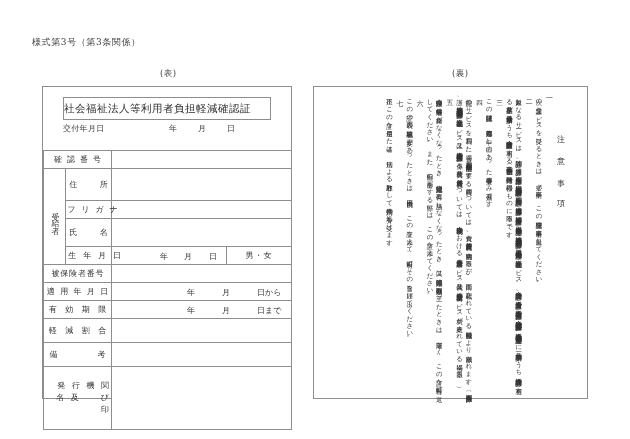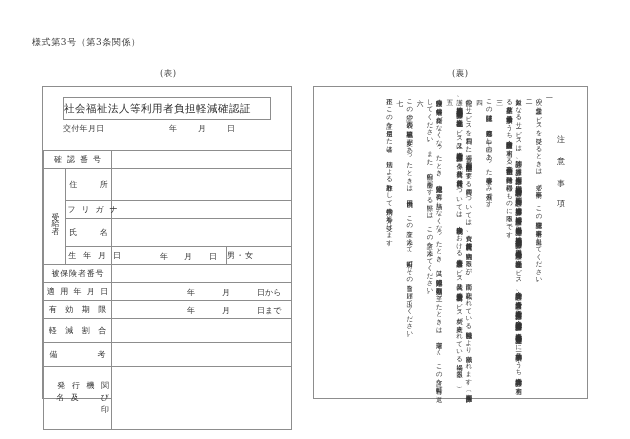--- a/index.html
+++ b/index.html
@@ -269,21 +269,21 @@
 
         <tr>
           <td class="lab">生 年 月 日</td>
           <td>
             <div class="date-line">
               <span style="left:48px">年</span>
               <span style="left:72px">月</span>
               <span style="left:97px">日</span>
             </div>
           </td>
-          <td style="letter-spacing:1px">男・女</td>
+          <td style="text-align:center;letter-spacing:1px">男・女</td>
         </tr>
 
         <tr>
           <td class="lab" style="letter-spacing:0.8px;text-indent:.8px" colspan="2">被保険者番号</td>
           <td class="fill" colspan="2"></td>
         </tr>
 
         <tr>
           <td class="lab" style="letter-spacing:1.4px;text-indent:1.4px" colspan="2">適 用 年 月 日</td>
           <td class="fill" colspan="2">

